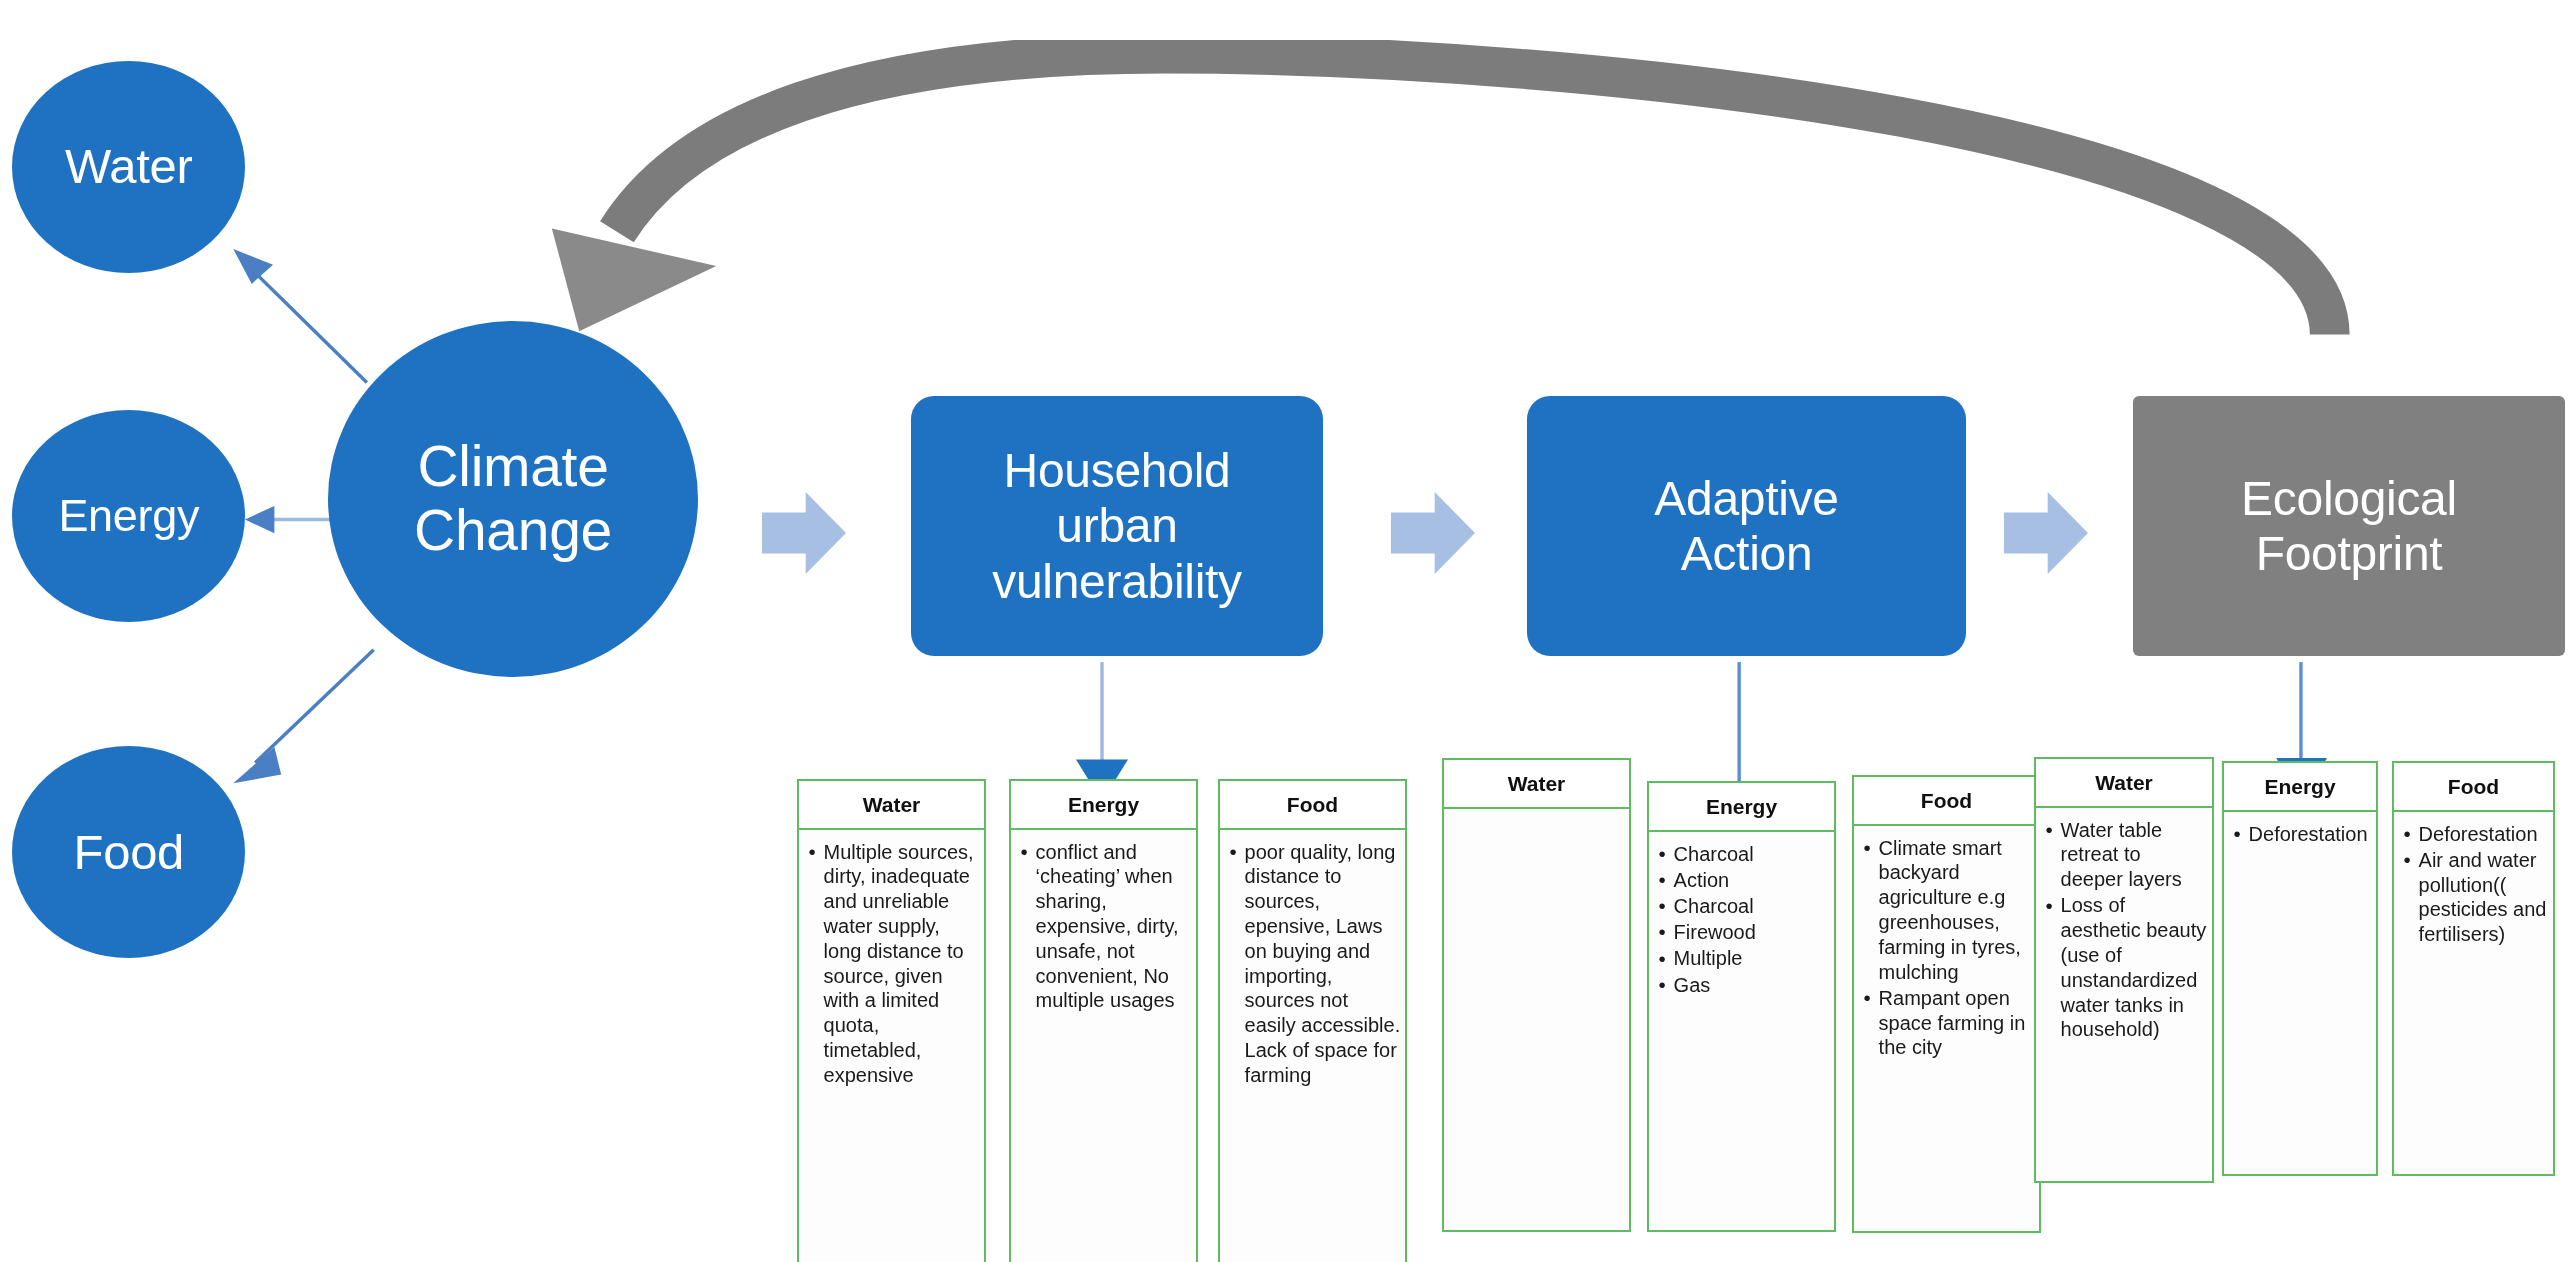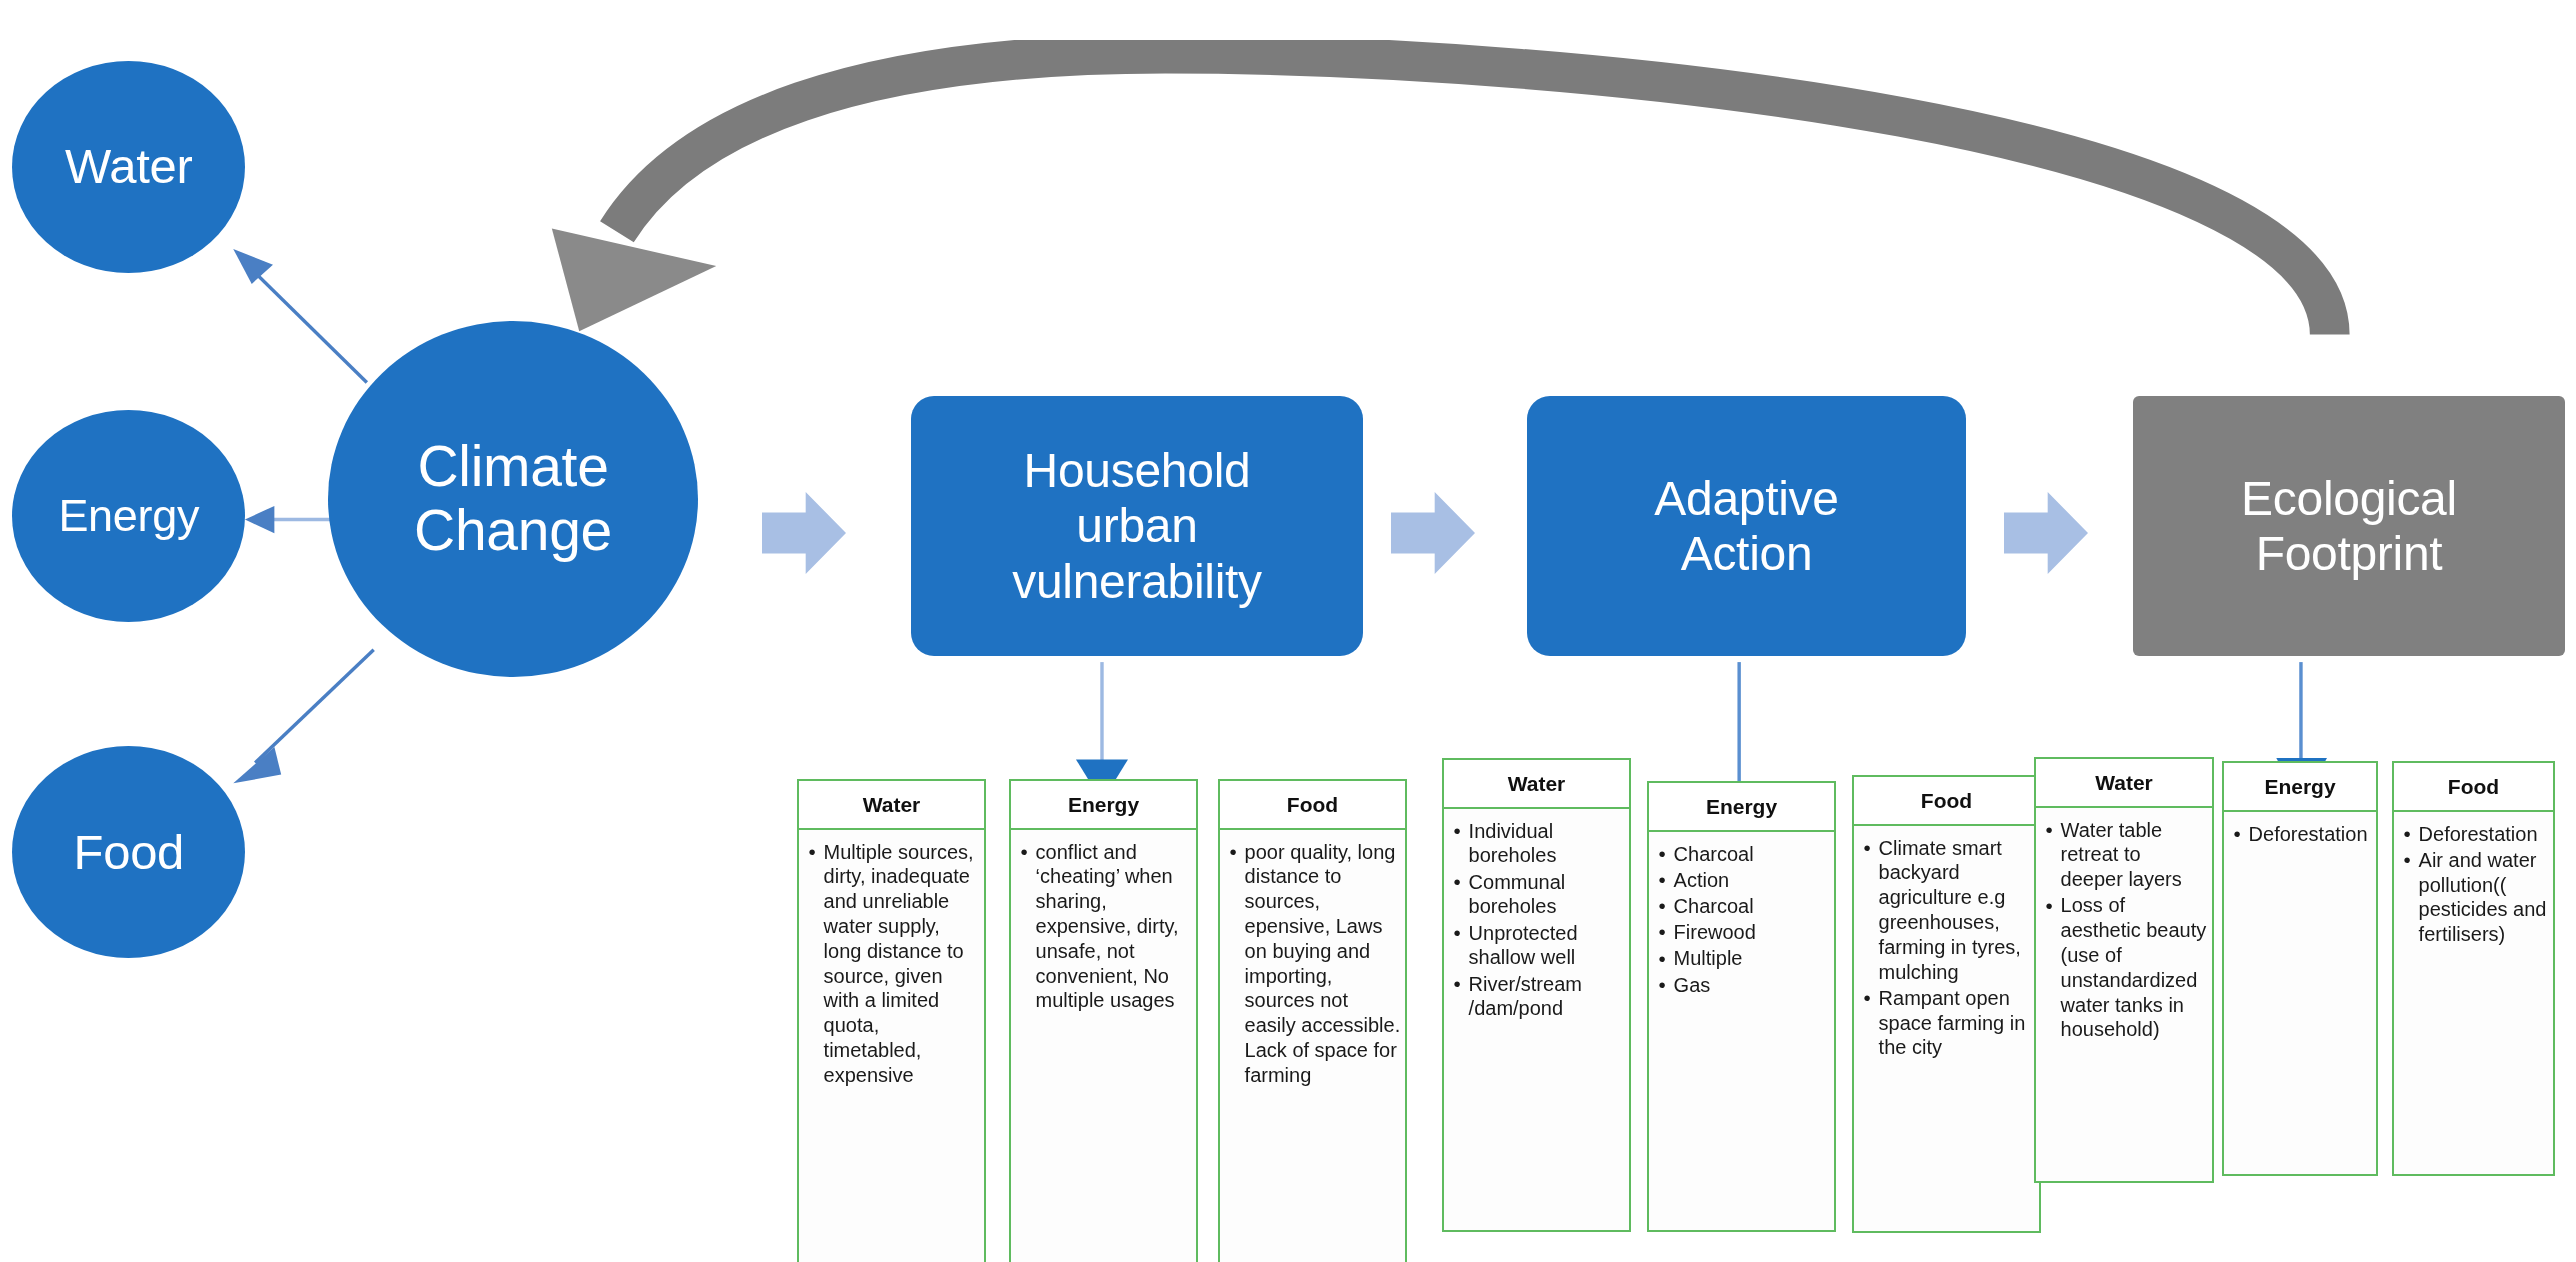--- a/index.html
+++ b/index.html
@@ -47,21 +47,21 @@
     text-align: center;
     line-height: 1.15;
     font-size: 48px;
     font-weight: 400;
     letter-spacing: -0.3px;
     top: 356px;
     height: 260px;
   }
   .box-blue { background: #1F72C2; }
   .box-gray { background: #808080; border-radius: 6px; }
-  .procbox-hhv  { left: 911px; width: 452px; }
+  .procbox-hhv  { left: 911px; width: 412px; }
   .procbox-aa   { left: 1527px; width: 439px; }
   .procbox-ef   { left: 2133px; width: 432px; }
 
   
   .chev {
     position: absolute;
     top: 452px;
     width: 84px;
     height: 82px;
     background: #A8BFE4;
@@ -227,28 +227,20 @@
     <div class="cat-head">Food</div>
     <div class="cat-body">
       <ul>
         <li>poor quality, long distance to sources, epensive, Laws on buying and importing, sources not easily accessible. Lack of space for farming</li>
       </ul>
     </div>
   </div>
 
   <div class="catbox" style="left:1442px; top:718px; width:189px; height:474px;">
     <div class="cat-head">Water</div>
-    <div class="cat-body">
-      <ul>
-        <li>Individual boreholes</li>
-        <li>Communal boreholes</li>
-        <li>Unprotected shallow well</li>
-        <li>River/stream /dam/pond</li>
-      </ul>
-    </div>
   </div>
 
   <div class="catbox" style="left:1647px; top:741px; width:189px; height:451px;">
     <div class="cat-head">Energy</div>
     <div class="cat-body">
       <ul>
         <li>Charcoal</li>
         <li>Action</li>
         <li>Charcoal</li>
         <li>Firewood</li>

